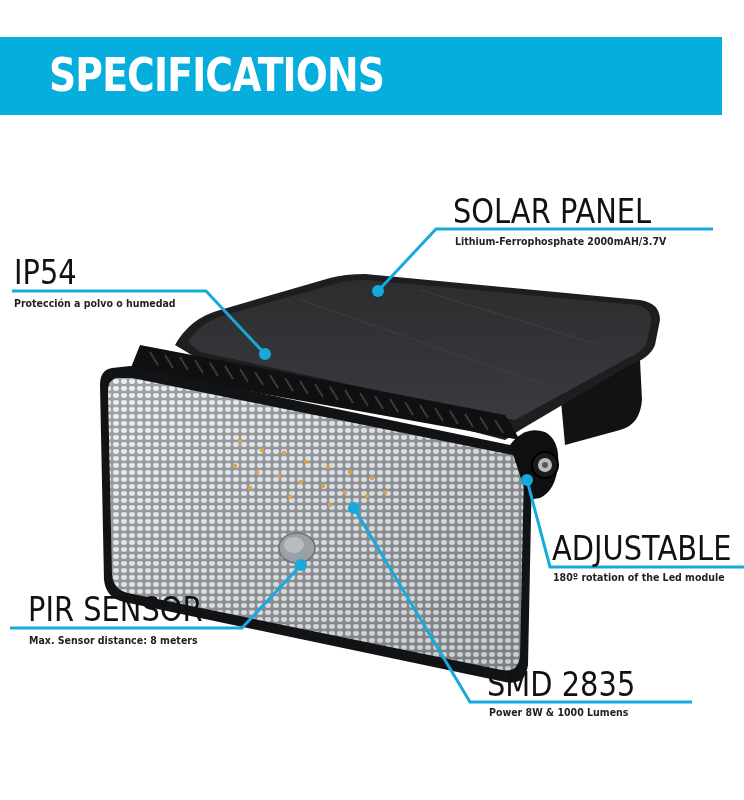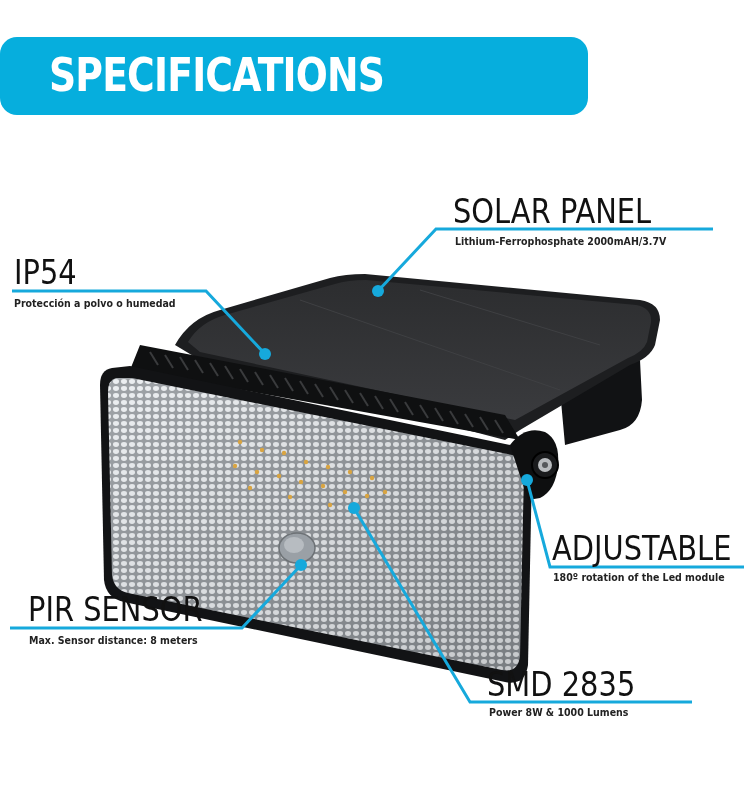--- a/index.html
+++ b/index.html
@@ -1,17 +1,17 @@
 <!DOCTYPE html>
 <html><head>
   <meta charset="utf-8">
   <style>
     html, body { margin: 0; padding: 0; background: #ffffff; }
     body { width: 744px; height: 800px; position: relative; overflow: hidden; font-family: "DejaVu Sans", "Liberation Sans", sans-serif; }
-    .banner { position: absolute; left: 0; top: 37px; width: 588px; height: 78px; background: #06aedd; border-radius: 17px; }
+    .banner { position: absolute; left: 0; top: 37px; width: 722px; height: 78px; background: #06aedd; }
     .banner-title { position: absolute; left: 49px; top: 10px; font-size: 46px; line-height: 56px; color: #ffffff; font-weight: bold; letter-spacing: -1px; font-family: "DejaVu Sans", sans-serif; transform: scaleX(0.82); transform-origin: left center; }
     .product { position: absolute; left: 0; top: 0; width: 744px; height: 800px; }
     .label-title { position: absolute; color: #111111; font-size: 34px; line-height: 38px; font-family: "DejaVu Sans", sans-serif; transform: scaleX(0.85); transform-origin: left center; white-space: nowrap; }
     .label-sub { position: absolute; color: #222222; font-size: 11px; line-height: 14px; font-weight: bold; font-family: "DejaVu Sans", sans-serif; transform: scaleX(0.86); transform-origin: left center; white-space: nowrap; }
   </style>
 </head>
 <body>
 
 <div class="banner">
   <div class="banner-title">SPECIFICATIONS</div>

